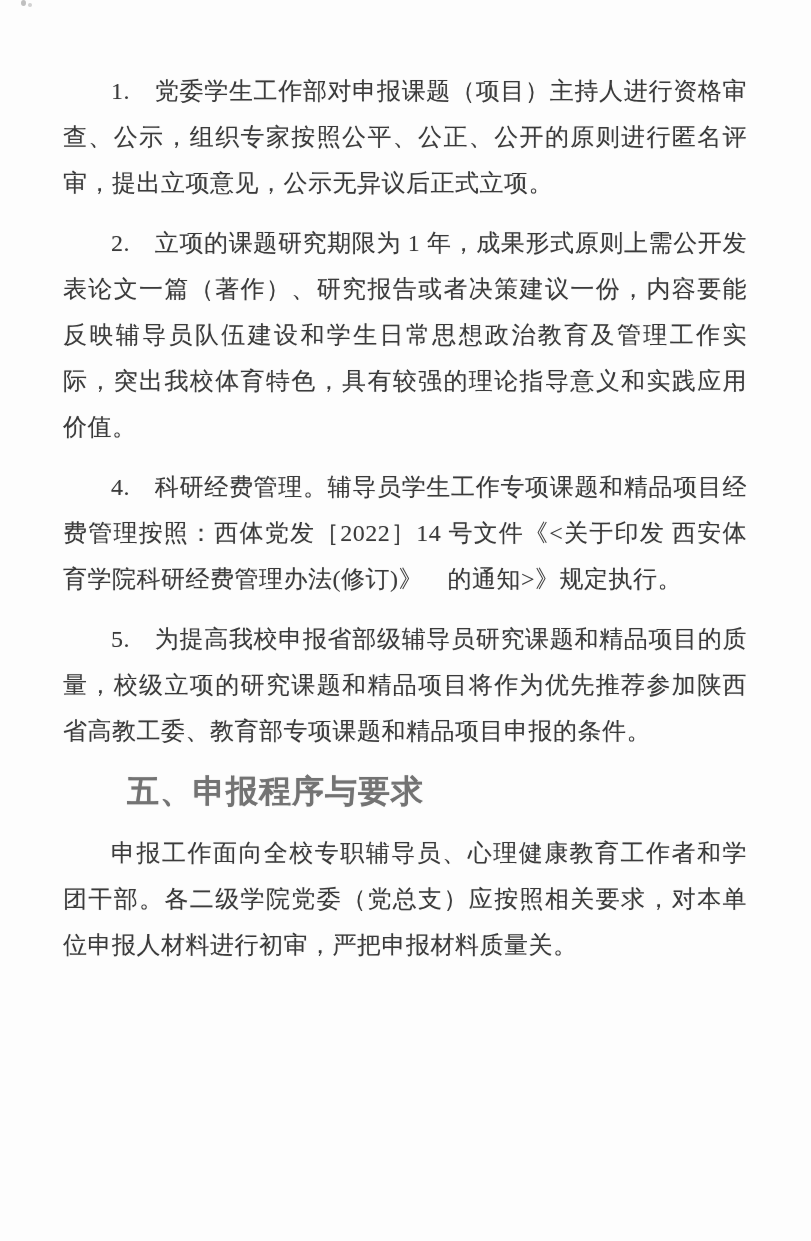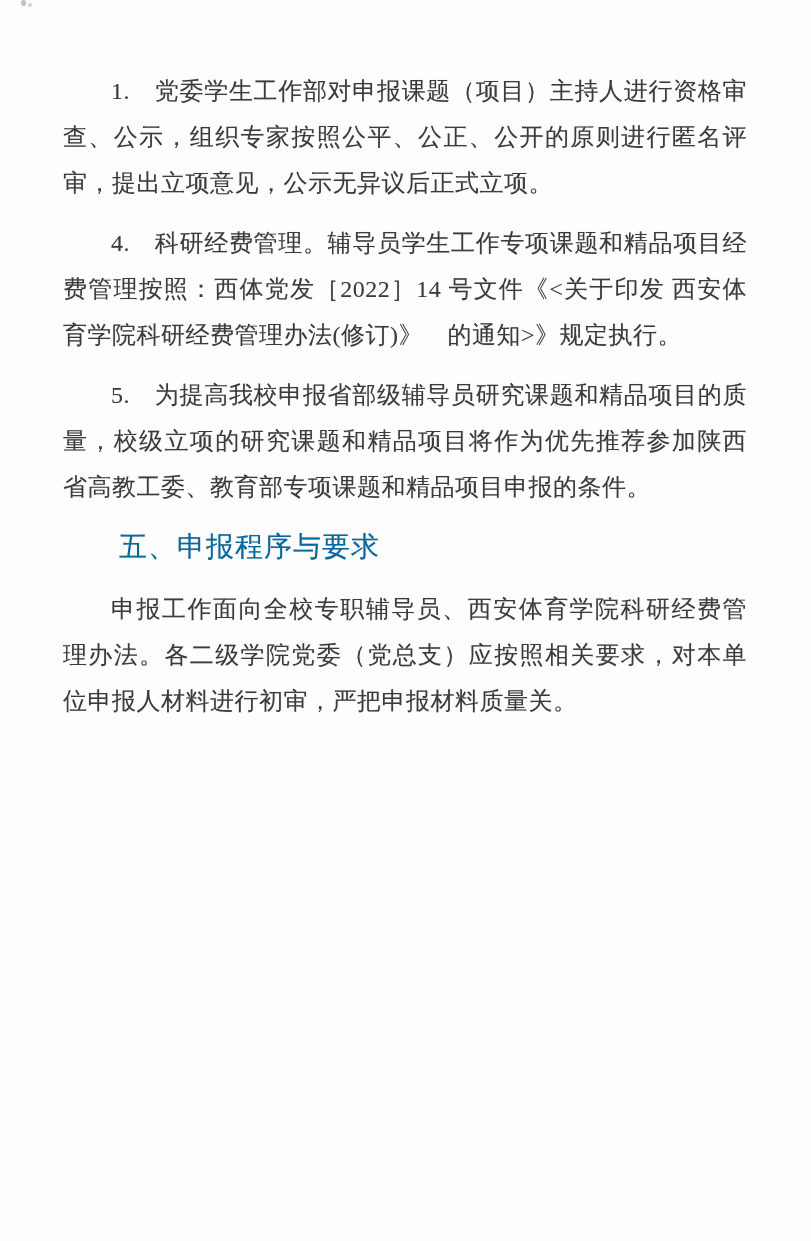--- a/index.html
+++ b/index.html
@@ -29,24 +29,24 @@
     line-height: 46px;
     color: #3b3b3b;
     text-align: justify;
     text-justify: inter-ideograph;
     text-indent: 2em;
     letter-spacing: 0.5px;
     margin: 0 0 14px 0;
     text-shadow: 0 0 1px rgba(90, 90, 90, 0.35);
   }
   .heading {
-    font-size: 28px;
+    font-size: 32px;
     line-height: 46px;
-    font-weight: normal;
-    color: #0369a1;
+    font-weight: bold;
+    color: #737373;
     text-indent: 2em;
     letter-spacing: 1px;
     margin: 4px 0 16px 0;
     text-shadow: 0 0 1px rgba(70, 70, 70, 0.4);
   }
   .speck {
     position: absolute;
     background: rgba(140, 140, 140, 0.55);
     border-radius: 50%;
   }
@@ -55,22 +55,23 @@
 </style>
 </head>
 <body>
 
 <div class="page">
   <div class="speck s1"></div>
   <div class="speck s2"></div>
 
   <p class="para">1.　党委学生工作部对申报课题（项目）主持人进行资格审查、公示，组织专家按照公平、公正、公开的原则进行匿名评审，提出立项意见，公示无异议后正式立项。</p>
 
+  <p class="para">2.　立项的课题研究期限为 1 年，成果形式原则上需公开发表论文一篇（著作）、研究报告或者决策建议一份，内容要能反映辅导员队伍建设和学生日常思想政治教育及管理工作实际，突出我校体育特色，具有较强的理论指导意义和实践应用价值。</p>
 
 
   <p class="para">4.　科研经费管理。辅导员学生工作专项课题和精品项目经费管理按照：西体党发［2022］14 号文件《&lt;关于印发 西安体育学院科研经费管理办法(修订)》　的通知&gt;》规定执行。</p>
 
   <p class="para">5.　为提高我校申报省部级辅导员研究课题和精品项目的质量，校级立项的研究课题和精品项目将作为优先推荐参加陕西省高教工委、教育部专项课题和精品项目申报的条件。</p>
 
   <p class="heading">五、申报程序与要求</p>
 
-  <p class="para">申报工作面向全校专职辅导员、西安体育学院科研经费管理办法。各二级学院党委（党总支）应按照相关要求，对本单位申报人材料进行初审，严把申报材料质量关。</p>
+  <p class="para">申报工作面向全校专职辅导员、心理健康教育工作者和学团干部。各二级学院党委（党总支）应按照相关要求，对本单位申报人材料进行初审，严把申报材料质量关。</p>
 </div>
 
 </body></html>

